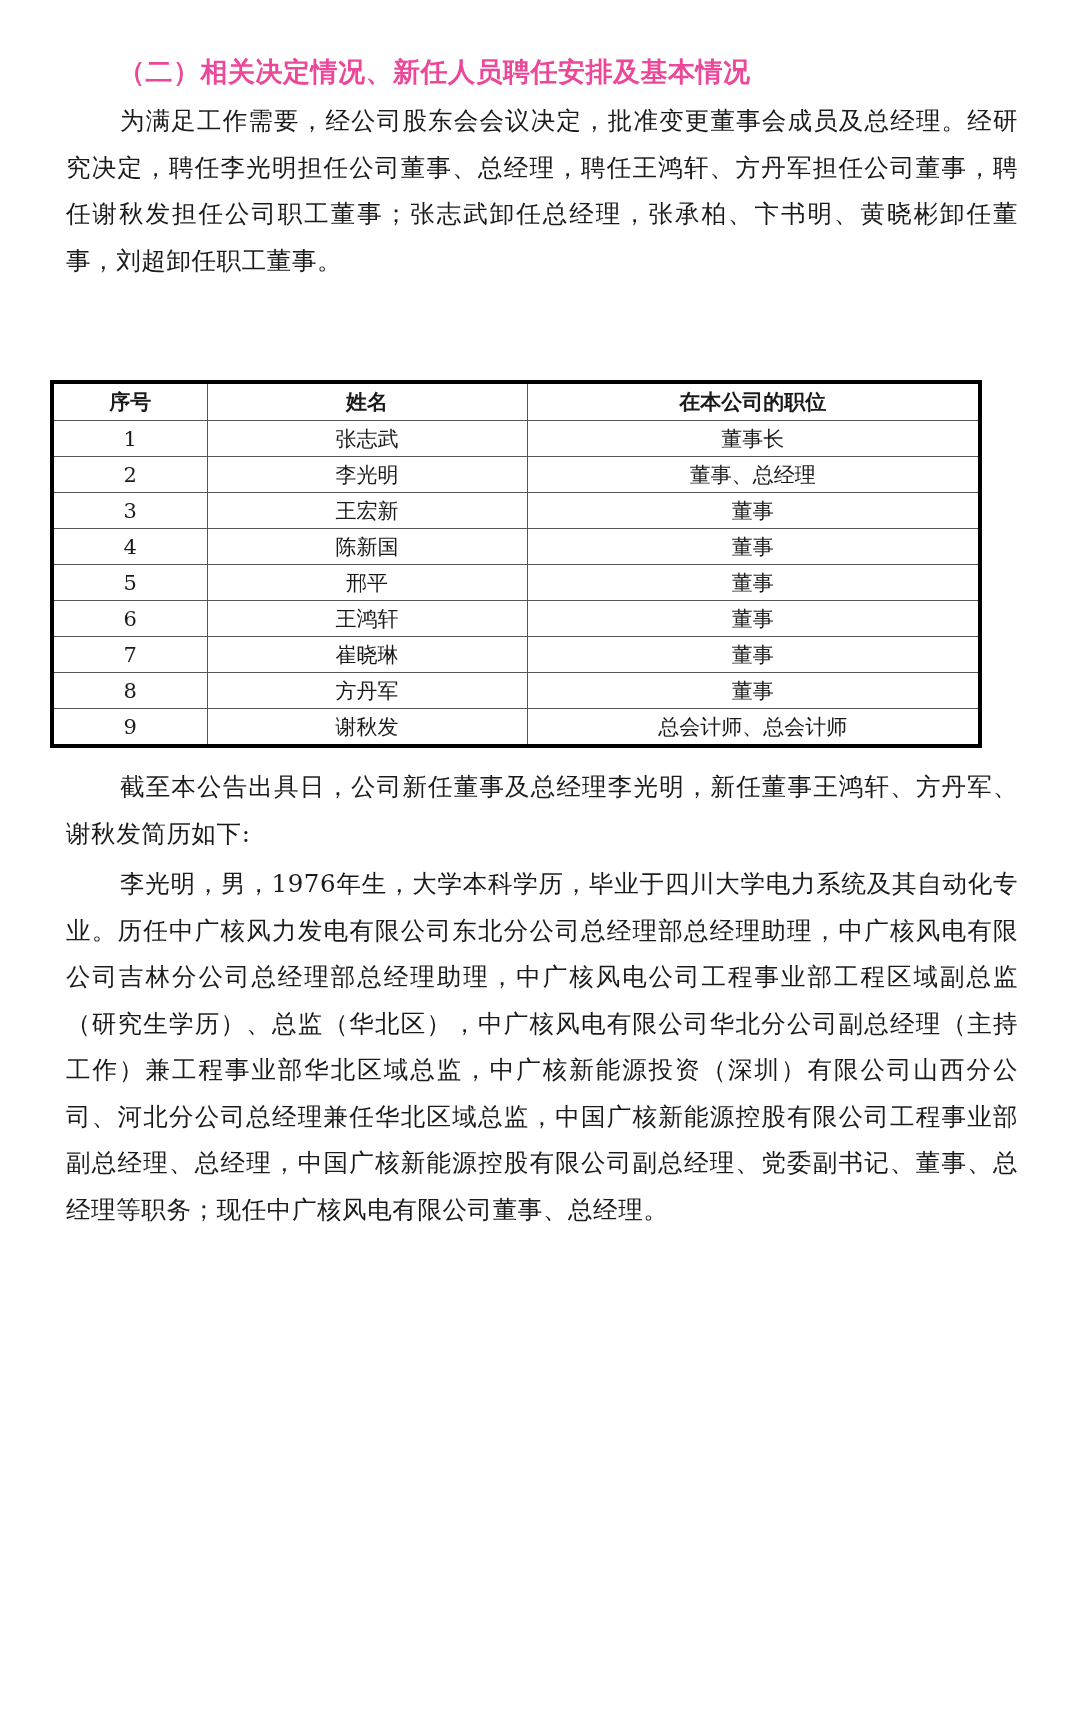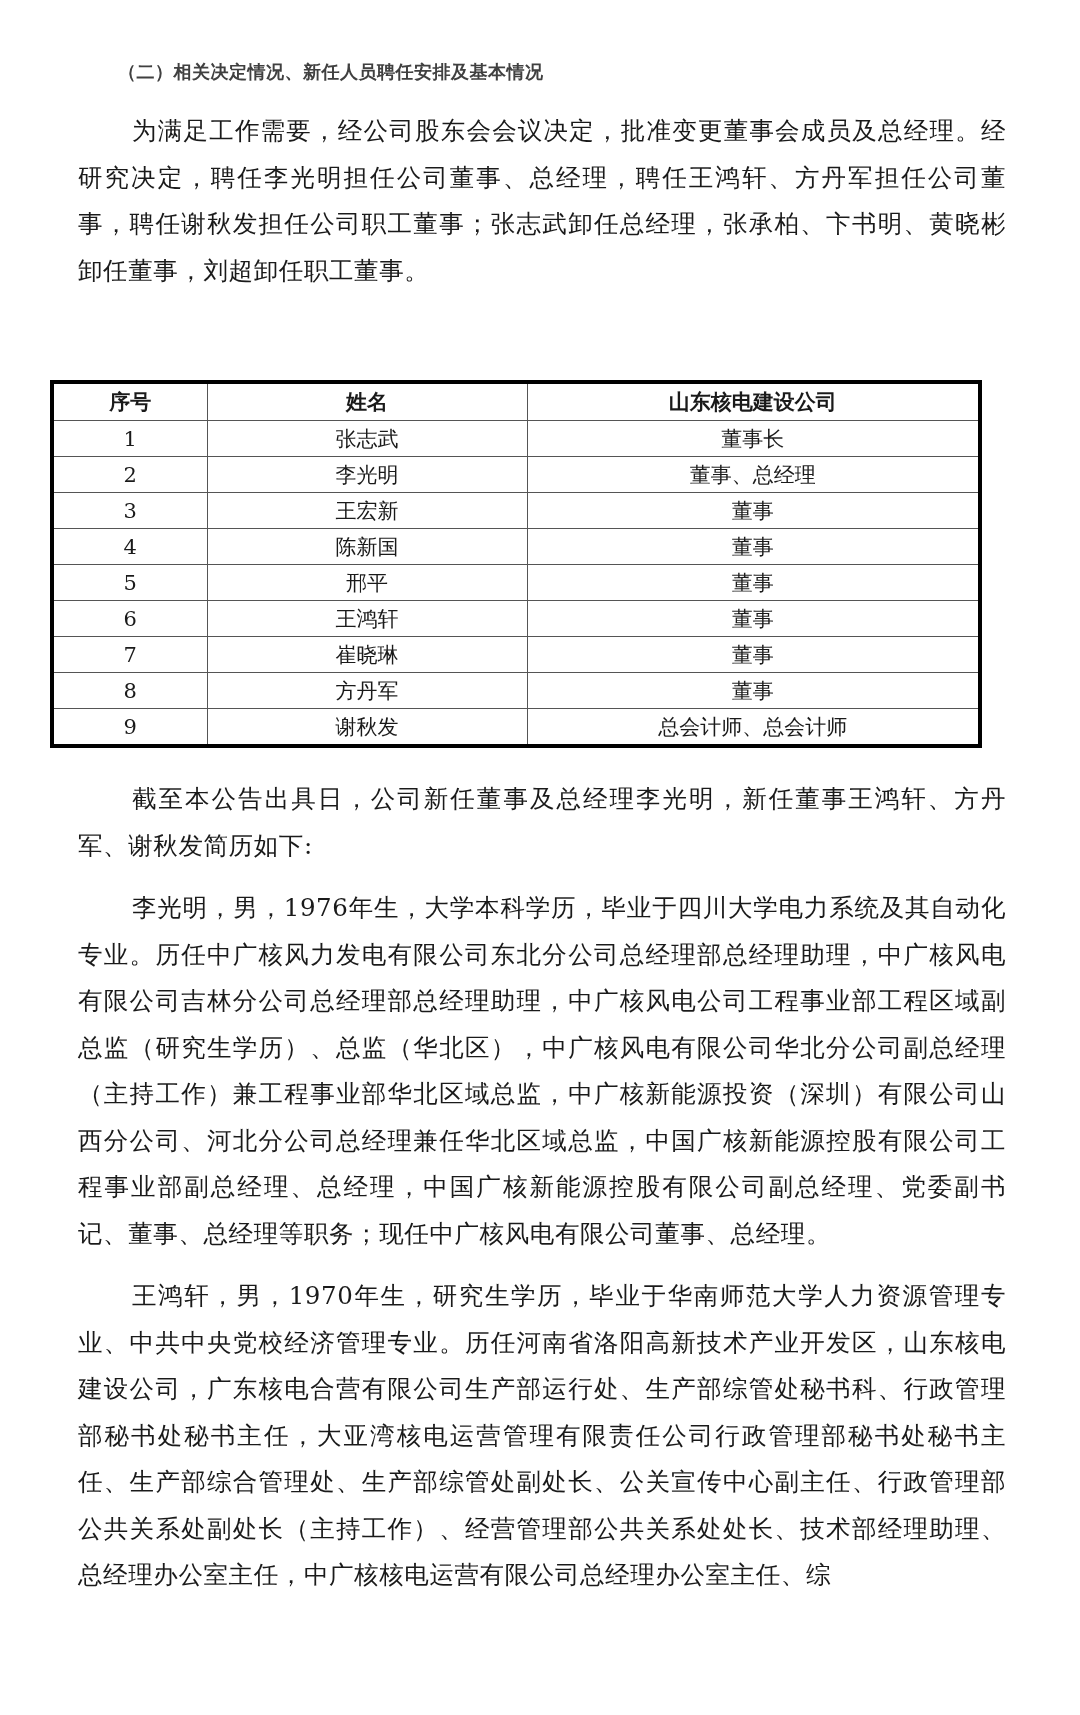--- a/index.html
+++ b/index.html
@@ -4,25 +4,25 @@
 <style>
   html, body { margin: 0; padding: 0; background: #ffffff; }
   body {
     width: 1080px; height: 1715px; overflow: hidden; position: relative;
     font-family: "DejaVu Serif", "Liberation Serif", serif;
     color: #1a1a1a;
   }
   .page { position: absolute; left: 62px; top: 52px; width: 960px; }
   .heading {
     font-family: "DejaVu Sans", "Liberation Sans", sans-serif;
-    font-weight: bold; font-size: 18px; line-height: 40px;
-    margin: 0 0 6px 56px; letter-spacing: 0.5px; color: #404040;
+    font-weight: bold; font-size: 27px; line-height: 40px;
+    margin: 0 0 6px 56px; letter-spacing: 0.5px; color: #ec4899;
   }
   .para {
-    font-size: 24.5px; line-height: 46.5px; margin: 16px;
+    font-size: 24.5px; line-height: 46.5px; margin: 4px;
     text-indent: 54px; text-align: justify; text-align-last: left;
     letter-spacing: 0.6px;
   }
   .intro { margin-top: 0; }
   table.board {
     position: absolute; left: 50px; top: 380px; width: 932px;
     border-collapse: collapse; border: 4px solid #000;
     font-size: 21px; table-layout: fixed;
   }
   table.board th, table.board td {
@@ -44,21 +44,21 @@
 <table class="board">
   <colgroup>
       <col class="c1">
       <col class="c2">
       <col class="c3">
     </colgroup>
   <thead>
     <tr>
       <th>序号</th>
       <th>姓名</th>
-      <th>山东核电建设公司</th>
+      <th>在本公司的职位</th>
     </tr>
   </thead>
   <tbody>
     <tr>
         <td>1</td>
         <td>张志武</td>
         <td>董事长</td>
       </tr>
     <tr>
         <td>2</td>
@@ -99,14 +99,13 @@
         <td>9</td>
         <td>谢秋发</td>
         <td>总会计师、总会计师</td>
       </tr>
   </tbody>
 </table>
 
 <div class="after">
   <p class="para">截至本公告出具日，公司新任董事及总经理李光明，新任董事王鸿轩、方丹军、谢秋发简历如下:</p>
   <p class="para">李光明，男，1976年生，大学本科学历，毕业于四川大学电力系统及其自动化专业。历任中广核风力发电有限公司东北分公司总经理部总经理助理，中广核风电有限公司吉林分公司总经理部总经理助理，中广核风电公司工程事业部工程区域副总监（研究生学历）、总监（华北区），中广核风电有限公司华北分公司副总经理（主持工作）兼工程事业部华北区域总监，中广核新能源投资（深圳）有限公司山西分公司、河北分公司总经理兼任华北区域总监，中国广核新能源控股有限公司工程事业部副总经理、总经理，中国广核新能源控股有限公司副总经理、党委副书记、董事、总经理等职务；现任中广核风电有限公司董事、总经理。</p>
-  <p class="para">王鸿轩，男，1970年生，研究生学历，毕业于华南师范大学人力资源管理专业、中共中央党校经济管理专业。历任河南省洛阳高新技术产业开发区，山东核电建设公司，广东核电合营有限公司生产部运行处、生产部综管处秘书科、行政管理部秘书处秘书主任，大亚湾核电运营管理有限责任公司行政管理部秘书处秘书主任、生产部综合管理处、生产部综管处副处长、公关宣传中心副主任、行政管理部公共关系处副处长（主持工作）、经营管理部公共关系处处长、技术部经理助理、总经理办公室主任，中广核核电运营有限公司总经理办公室主任、综</p>
 </div>
 
 </body></html>

